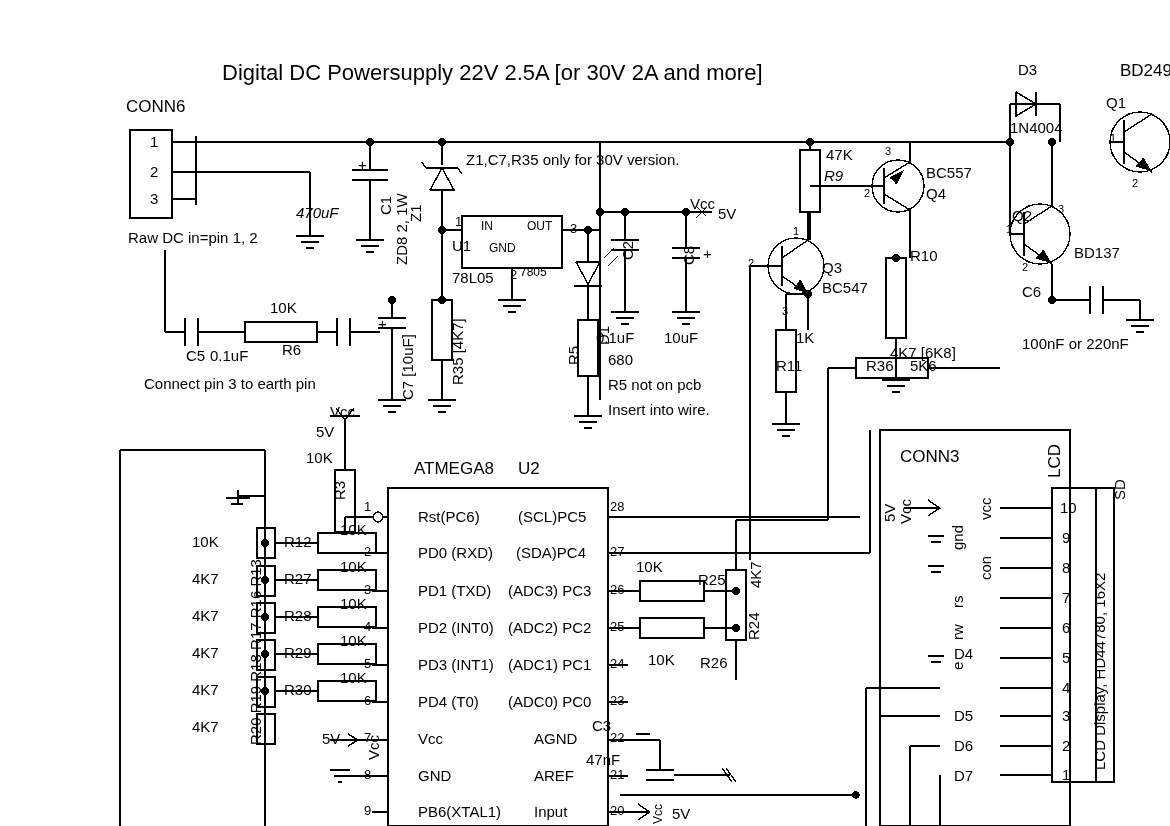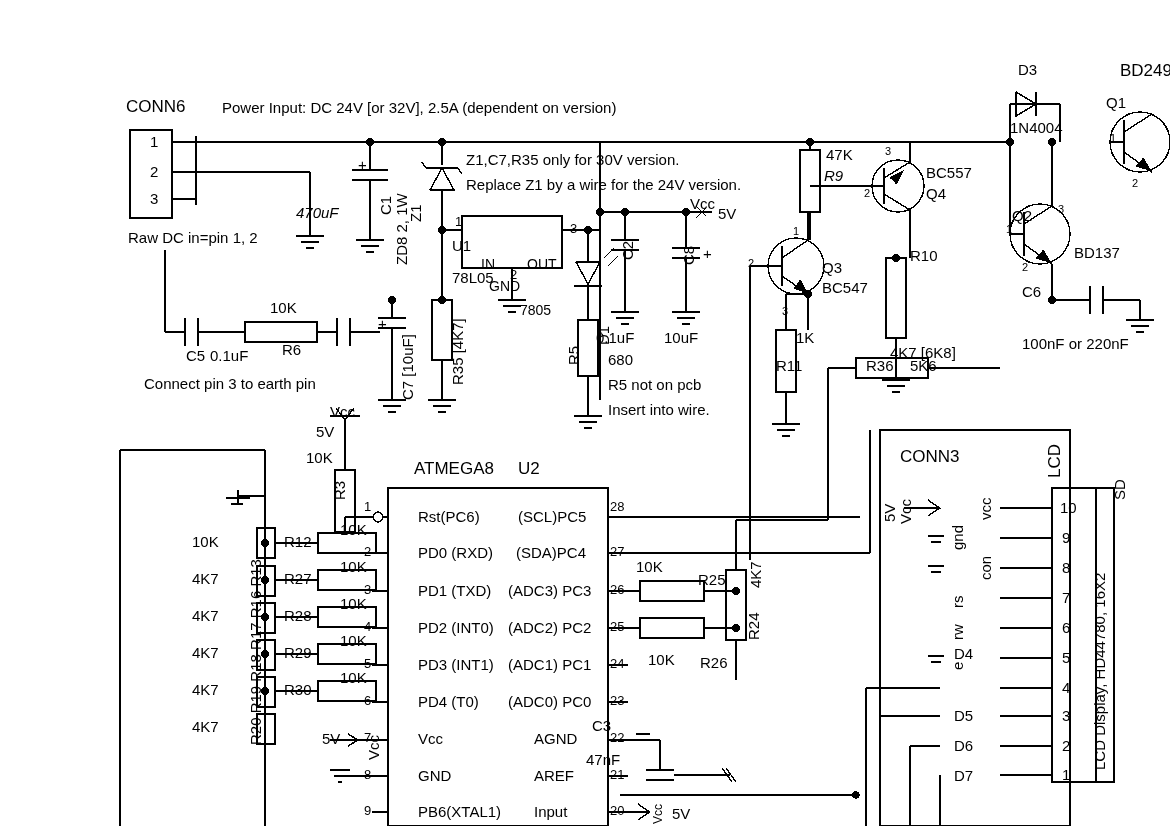--- a/index.html
+++ b/index.html
@@ -3,21 +3,21 @@
 <meta charset="utf-8">
 <style>
   html,body{margin:0;padding:0;background:#fff;}
   body{width:1170px;height:826px;position:relative;overflow:hidden;
        font-family:"Liberation Sans", sans-serif;color:#000;}
   #sheet{position:absolute;left:0;top:0;width:1170px;height:826px;}
   .lbl{position:absolute;white-space:nowrap;line-height:1;}
   .rot90{transform-origin:0 0;transform:rotate(-90deg);}
   svg.wires{position:absolute;left:0;top:0;width:1170px;height:826px;}
   .t13{font-size:13px;}
-  .t14{font-size:14px;margin-top:37px;}
+  .t14{font-size:12px;}
   .t15{font-size:15px;}
   .t17{font-size:17px;}
   .title{font-size:22px;}
 </style>
 </head>
 <body>
 
 <div id="sheet">
 
   <svg class="wires" viewBox="0 0 1170 826">
@@ -351,37 +351,36 @@
       <circle cx="736" cy="591" r="3.2" fill="#000"></circle>
       <circle cx="736" cy="628" r="3.2" fill="#000"></circle>
       <circle cx="265" cy="543" r="3.2" fill="#000"></circle>
       <circle cx="265" cy="580" r="3.2" fill="#000"></circle>
       <circle cx="265" cy="617" r="3.2" fill="#000"></circle>
       <circle cx="265" cy="654" r="3.2" fill="#000"></circle>
       <circle cx="265" cy="691" r="3.2" fill="#000"></circle>
     </g>
   </svg>
 
-  <div class="lbl t15" style="left:222px;top:100px;">Power Input: DC 24V [or 32V], 2.5A (dependent on version)</div>
+  <div class="lbl title" style="left:222px;top:62px;">Digital DC Powersupply 22V 2.5A [or 30V 2A and more]</div>
 
   <div class="lbl t17" style="left:126px;top:98px;">CONN6</div>
   <div class="lbl t15" style="left:150px;top:134px;">1</div>
   <div class="lbl t15" style="left:150px;top:164px;">2</div>
   <div class="lbl t15" style="left:150px;top:191px;">3</div>
   <div class="lbl t15" style="left:128px;top:230px;">Raw DC in=pin 1, 2</div>
   <div class="lbl t15" style="left:144px;top:376px;">Connect pin 3 to earth pin</div>
 
   <div class="lbl t15" style="left:296px;top:205px;font-style:italic;">470uF</div>
   <div class="lbl t15 rot90" style="left:378px;top:215px;">C1</div>
   <div class="lbl t15 rot90" style="left:408px;top:222px;">Z1</div>
   <div class="lbl t15 rot90" style="left:394px;top:265px;">ZD8 2, 1W</div>
   <div class="lbl t15" style="left:358px;top:157px;">+</div>
 
   <div class="lbl t15" style="left:466px;top:152px;">Z1,C7,R35 only for 30V version.</div>
-  <div class="lbl t15" style="left:466px;top:177px;">Replace Z1 by a wire for the 24V version.</div>
 
   <div class="lbl t13" style="left:455px;top:215px;">1</div>
   <div class="lbl t13" style="left:510px;top:268px;">2</div>
   <div class="lbl t13" style="left:570px;top:222px;">3</div>
   <div class="lbl t14" style="left:481px;top:220px;">IN</div>
   <div class="lbl t14" style="left:527px;top:220px;">OUT</div>
   <div class="lbl t14" style="left:489px;top:242px;">GND</div>
   <div class="lbl t15" style="left:452px;top:238px;">U1</div>
   <div class="lbl t15" style="left:452px;top:270px;">78L05</div>
   <div class="lbl t14" style="left:520px;top:266px;">7805</div>

